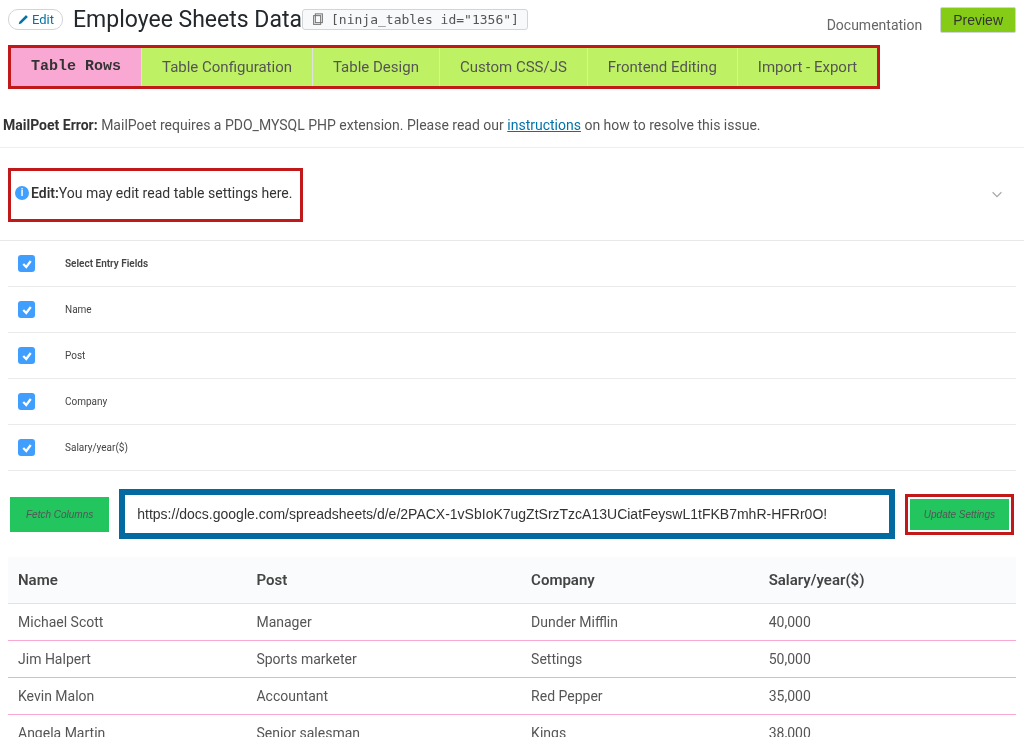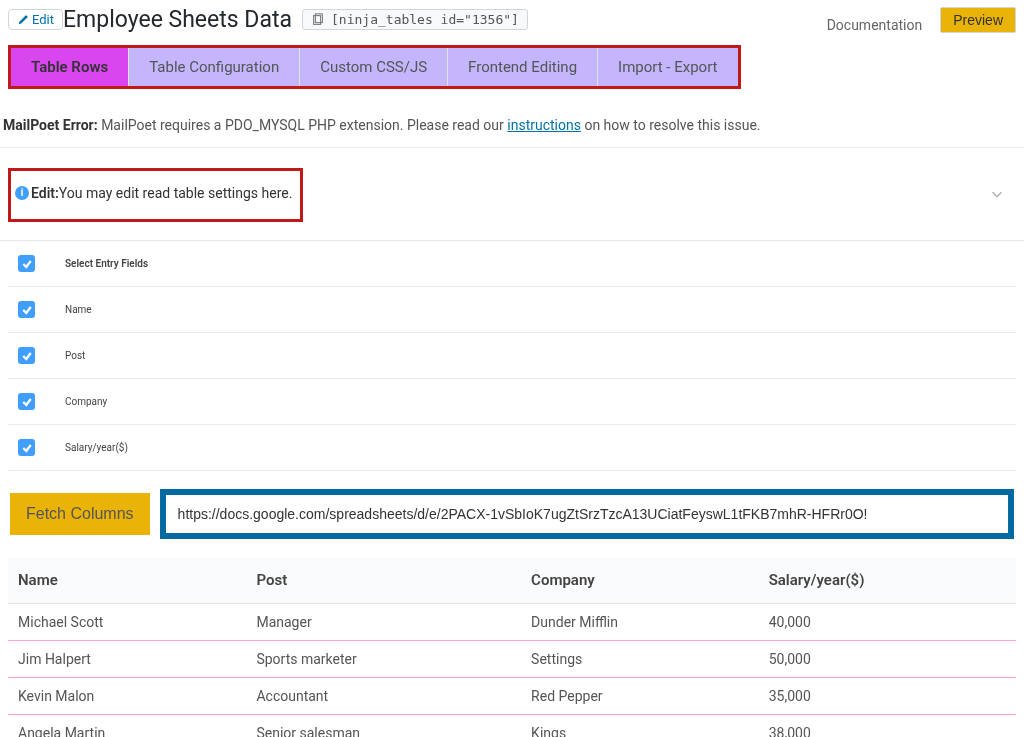--- a/index.html
+++ b/index.html
@@ -14,33 +14,33 @@
   
   .top-row {
     display: flex;
     align-items: center;
     padding: 6px 8px 6px 8px;
   }
   .edit-link {
     color: #0073aa;
     border: 1px solid #d0d5da;
     padding: 2px 8px;
-    border-radius: 4px;
+    border-radius: 10px;
     font-size: 13px;
     display: inline-flex;
     align-items: center;
     gap: 3px;
     cursor: pointer;
+    margin-right: 10px;
   }
   .edit-link svg { width: 12px; height: 12px; }
   .page-title {
     font-size: 23px;
     font-weight: 400;
     color: #23282d;
-    margin-right: 10px;
   }
   .shortcode-chip {
     display: inline-flex;
     align-items: center;
     gap: 6px;
     border: 1px solid #d0d5da;
     padding: 2px 8px;
     border-radius: 3px;
     background: #f8f9fa;
     font-family: ui-monospace, SFMono-Regular, Consolas, monospace;
@@ -53,45 +53,46 @@
     display: flex;
     align-items: flex-end;
     gap: 18px;
   }
   .doc-link { color: #666; font-size: 14px; }
   .preview-btn {
     border: 1px solid #d0d5da;
     padding: 4px 12px;
     font-size: 14px;
     cursor: pointer;
-    background: #eab308;
+    background: #84cc16;
     border-radius: 2px;
     color: #333;
   }
 
   
   .tabs-wrap {
     border: 3px solid #c1191a;
     display: inline-flex;
     margin: 6px 8px;
   }
   .tab {
     padding: 10px 20px;
     font-size: 15px;
     color: #555;
-    background: #c4b5fd;
+    background: #bef264;
     border-right: 1px solid #e1e1e1;
     cursor: pointer;
     white-space: nowrap;
   }
   .tab:last-child { border-right: none; }
   .tab.active {
-    background: #d946ef;
+    background: #f9a8d4;
     font-weight: 600;
     color: #333;
+    font-family: Liberation Mono, monospace;
   }
 
   
   .mp-notice {
     padding: 14px 3px;
     font-size: 14px;
     color: #555;
     border-bottom: 1px solid #eee;
     margin-top: 8px;
   }
@@ -157,26 +158,27 @@
   .chk svg { width: 12px; height: 12px; stroke: #fff; fill: none; stroke-width: 3; }
 
   
   .action-bar {
     display: flex;
     align-items: center;
     gap: 10px;
     padding: 18px 10px;
   }
   .fetch-btn, .update-btn {
-    background: #eab308;
+    background: #22c55e;
     border: none;
     padding: 12px 16px;
-    font-size: 16px;
-    color: #555;
-    cursor: pointer;
+    font-size: 10px;
+    color: #555;
+    cursor: pointer;
+    font-style: italic;
   }
   .url-input {
     flex: 1;
     padding: 11px 12px;
     border: 6px solid #0369a1;
     font-size: 14px;
     color: #333;
   }
   .update-wrap {
     border: 3px solid #c1191a;
@@ -227,20 +229,21 @@
   <div class="top-right">
     <span class="doc-link">Documentation</span>
     <button class="preview-btn">Preview</button>
   </div>
 </div>
 
 
 <div class="tabs-wrap" id="tabs-bar">
     <div class="tab active">Table Rows</div>
     <div class="tab">Table Configuration</div>
+    <div class="tab">Table Design</div>
     <div class="tab">Custom CSS/JS</div>
     <div class="tab">Frontend Editing</div>
     <div class="tab">Import - Export</div>
   </div>
 
 
 <div class="mp-notice">
   <strong>MailPoet Error:</strong><span> MailPoet requires a PDO_MYSQL PHP extension. Please read our </span><a href="#">instructions</a><span> on how to resolve this issue.</span>
 </div>
 
@@ -300,20 +303,23 @@
         </span>
         <span class="lbl">Salary/year($)</span>
       </div>
     </div>
 </div>
 
 
 <div class="action-bar">
   <button class="fetch-btn">Fetch Columns</button>
   <input class="url-input" type="text" value="https://docs.google.com/spreadsheets/d/e/2PACX-1vSbIoK7ugZtSrzTzcA13UCiatFeyswL1tFKB7mhR-HFRr0O!" style="">
+  <span class="update-wrap">
+    <button class="update-btn">Update Settings</button>
+  </span>
 </div>
 
 
 <div class="data-table">
   <table>
     <thead>
         <tr id="t-head">
           <th>Name</th>
           <th>Post</th>
           <th>Company</th>

